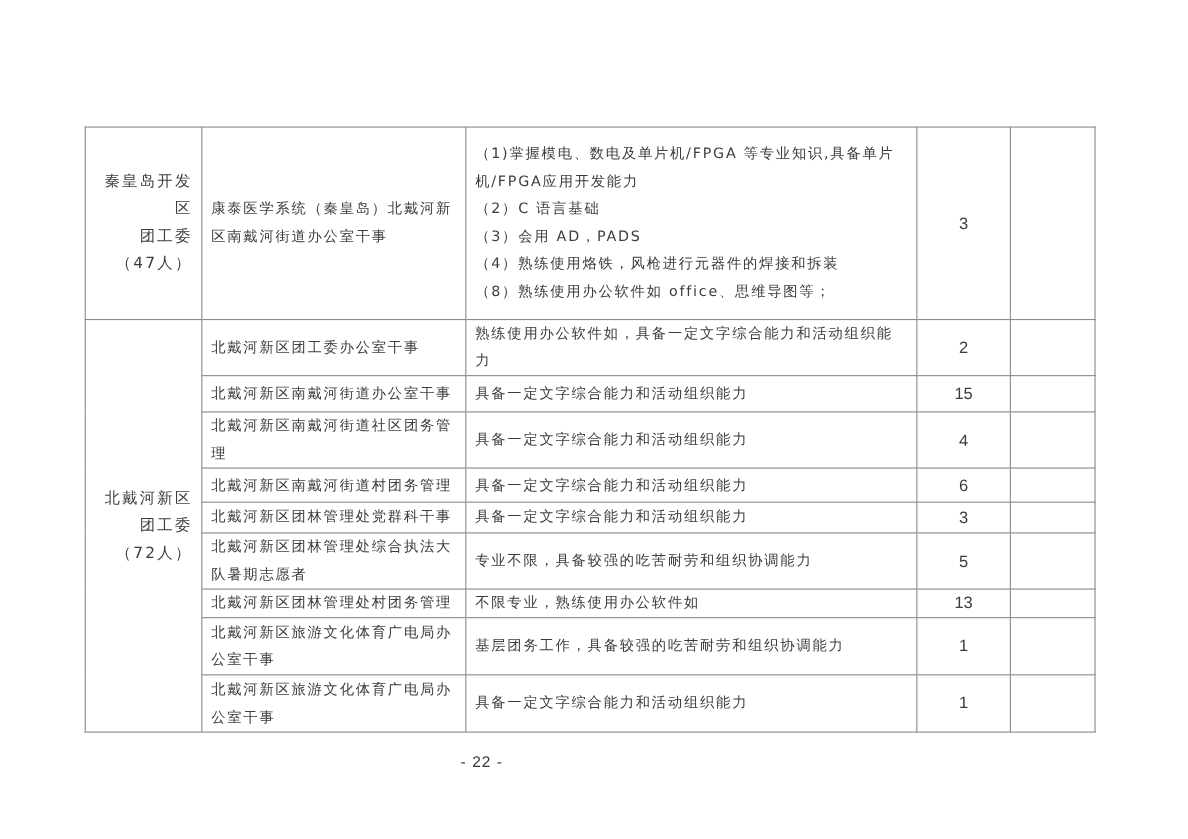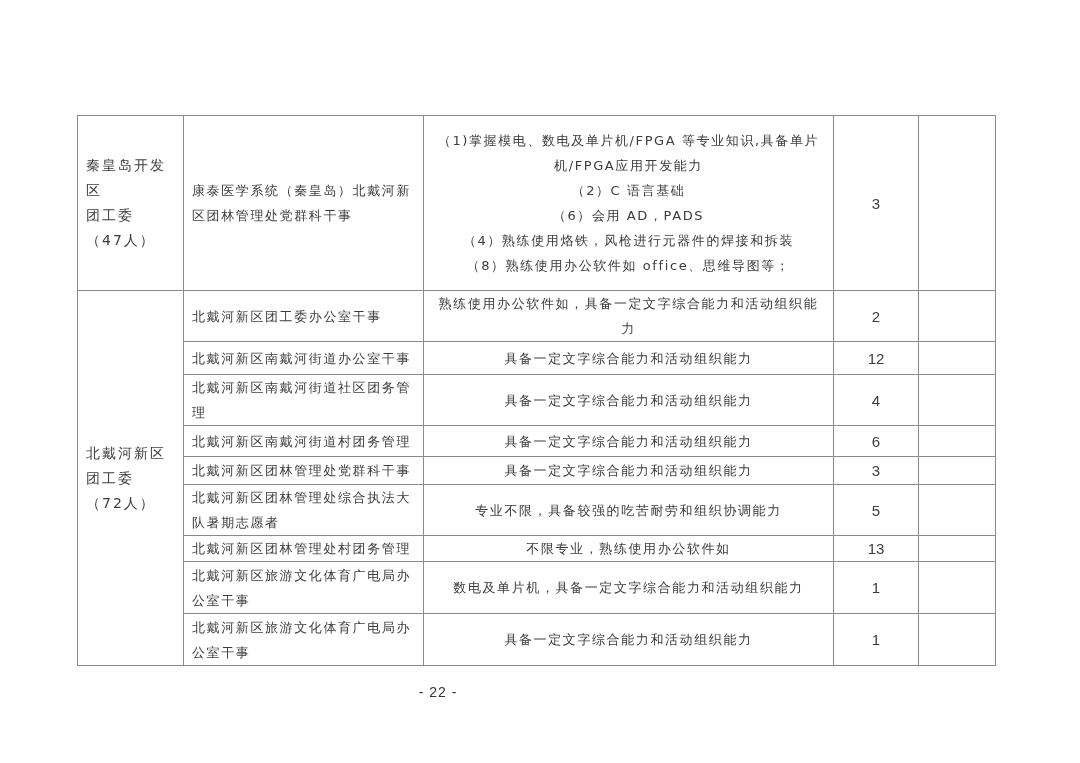--- a/index.html
+++ b/index.html
@@ -32,27 +32,27 @@
       letter-spacing: 1.6px;
     }
     table.recruit td {
       border: 1.5px solid #8a8a8a;
       padding: 0 8px;
       vertical-align: middle;
       color: #3c3c3c;
       line-height: 25px;
     }
     td.unit {
-      text-align: left;
+      text-align: right;
       font-size: 14px;
       line-height: 26px;
       letter-spacing: 2px;
     }
     td.pos { text-align: left; }
-    td.req { text-align: center; }
+    td.req { text-align: left; }
     td.num {
       text-align: center;
       font-family: "Liberation Sans", sans-serif;
       font-size: 15px;
       letter-spacing: 0;
     }
     td.blank { }
     .req-line { display: block; }
     .page-number {
       position: absolute;
@@ -80,25 +80,25 @@
       <col style="width:77px">
     </colgroup>
     <tbody>
 
       <tr style="height:175px">
         <td class="unit" rowspan="1">
           <span class="req-line">秦皇岛开发区</span>
           <span class="req-line">团工委</span>
           <span class="req-line">（47人）</span>
         </td>
-        <td class="pos">康泰医学系统（秦皇岛）北戴河新区团林管理处党群科干事</td>
+        <td class="pos">康泰医学系统（秦皇岛）北戴河新区南戴河街道办公室干事</td>
         <td class="req">
           <span class="req-line">（1)掌握模电、数电及单片机/FPGA 等专业知识,具备单片机/FPGA应用开发能力</span>
           <span class="req-line">（2）C 语言基础</span>
-          <span class="req-line">（6）会用 AD，PADS</span>
+          <span class="req-line">（3）会用 AD，PADS</span>
           <span class="req-line">（4）熟练使用烙铁，风枪进行元器件的焊接和拆装</span>
           <span class="req-line">（8）熟练使用办公软件如 office、思维导图等；</span>
         </td>
         <td class="num">3</td>
         <td class="blank"></td>
       </tr>
 
       <tr style="height:32px">
         <td class="unit" rowspan="9">
           <span class="req-line">北戴河新区</span>
@@ -106,21 +106,21 @@
           <span class="req-line">（72人）</span>
         </td>
         <td class="pos">北戴河新区团工委办公室干事</td>
         <td class="req">熟练使用办公软件如，具备一定文字综合能力和活动组织能力</td>
         <td class="num">2</td>
         <td class="blank"></td>
       </tr>
       <tr style="height:33px">
         <td class="pos">北戴河新区南戴河街道办公室干事</td>
         <td class="req">具备一定文字综合能力和活动组织能力</td>
-        <td class="num">12</td>
+        <td class="num">15</td>
         <td class="blank"></td>
       </tr>
       <tr style="height:32px">
         <td class="pos">北戴河新区南戴河街道社区团务管理</td>
         <td class="req">具备一定文字综合能力和活动组织能力</td>
         <td class="num">4</td>
         <td class="blank"></td>
       </tr>
       <tr style="height:31px">
         <td class="pos">北戴河新区南戴河街道村团务管理</td>
@@ -141,21 +141,21 @@
         <td class="blank"></td>
       </tr>
       <tr style="height:25px">
         <td class="pos">北戴河新区团林管理处村团务管理</td>
         <td class="req">不限专业，熟练使用办公软件如</td>
         <td class="num">13</td>
         <td class="blank"></td>
       </tr>
       <tr style="height:52px">
         <td class="pos">北戴河新区旅游文化体育广电局办公室干事</td>
-        <td class="req">数电及单片机，具备一定文字综合能力和活动组织能力</td>
+        <td class="req">基层团务工作，具备较强的吃苦耐劳和组织协调能力</td>
         <td class="num">1</td>
         <td class="blank"></td>
       </tr>
       <tr style="height:52px">
         <td class="pos">北戴河新区旅游文化体育广电局办公室干事</td>
         <td class="req">具备一定文字综合能力和活动组织能力</td>
         <td class="num">1</td>
         <td class="blank"></td>
       </tr>
     </tbody>

